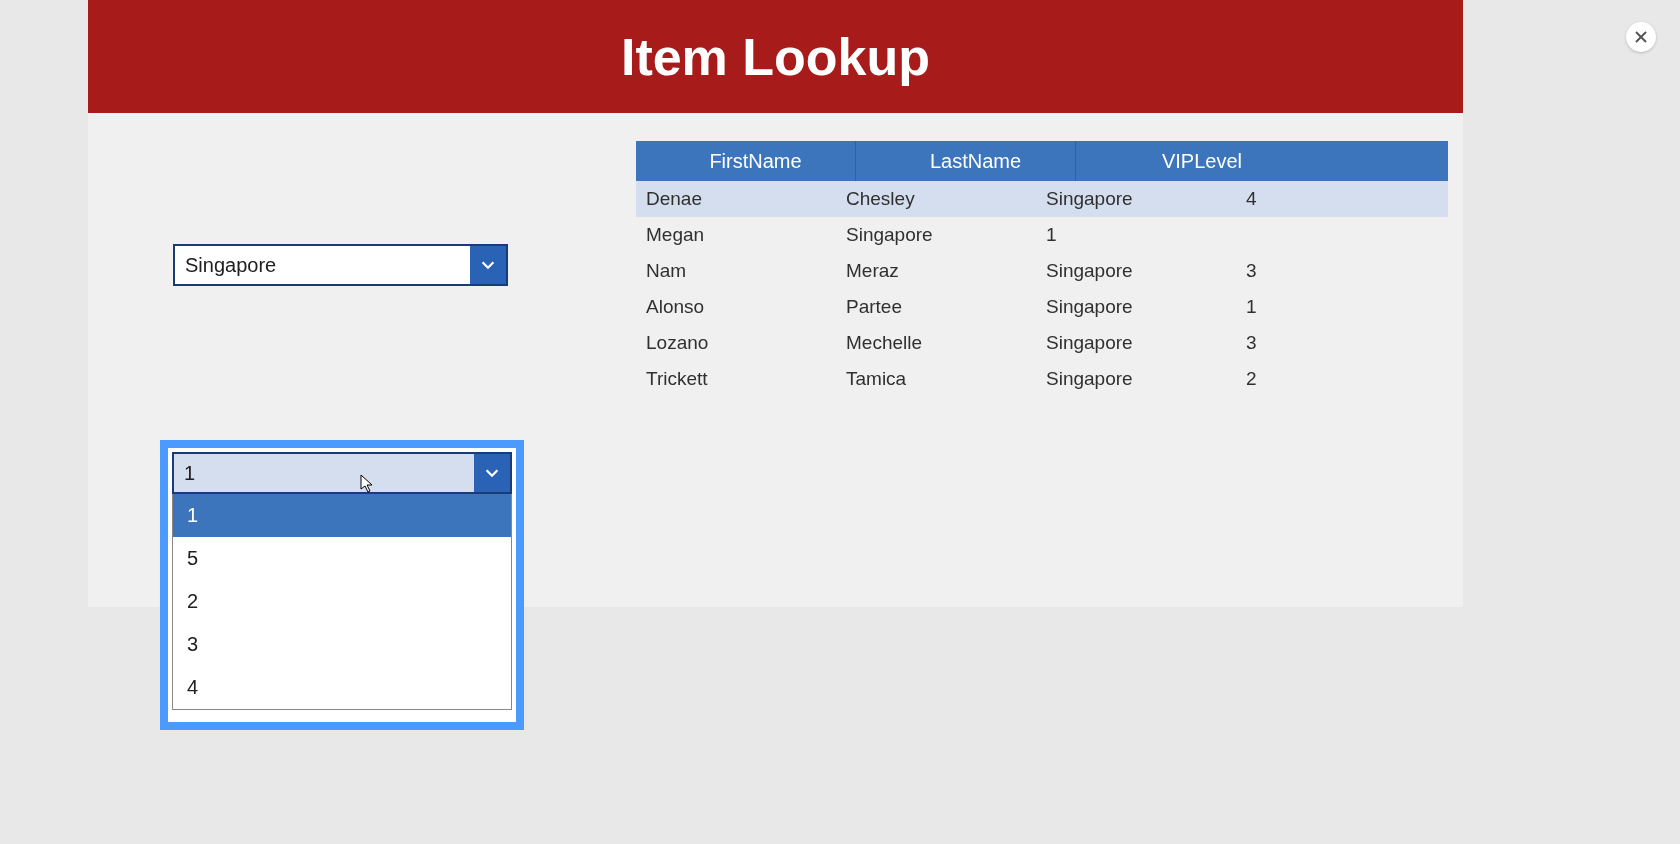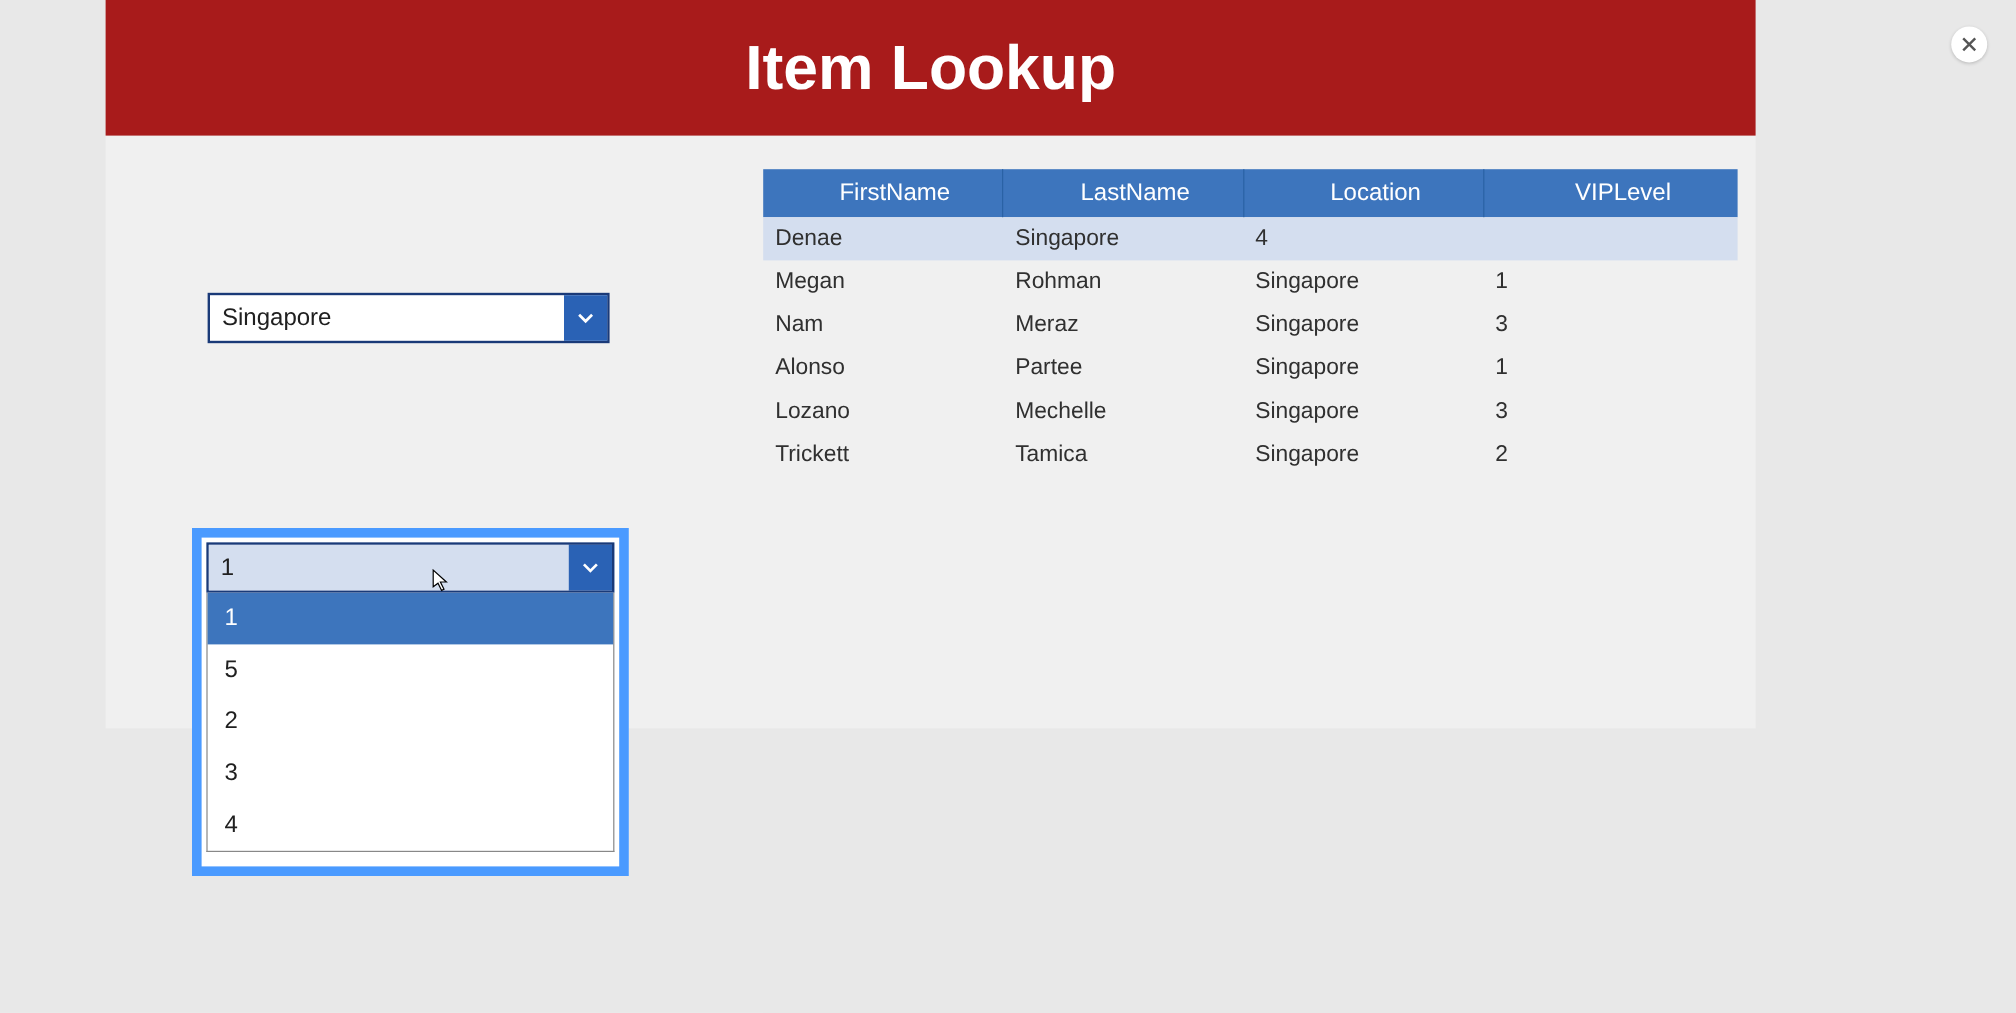--- a/index.html
+++ b/index.html
@@ -228,32 +228,31 @@
     <div class="cursor">
       <svg viewBox="0 0 16 20">
         <path d="M1 1 L1 15 L5 12 L8 18 L10 17 L7 11 L12 11 Z" fill="#fff" stroke="#000" stroke-width="1"></path>
       </svg>
     </div>
 
     <div class="table">
       <div class="thead" id="thead">
           <div class="th col0">FirstName</div>
           <div class="th col1">LastName</div>
-          <div class="th col2">Location</div>
           <div class="th col3">VIPLevel</div>
         </div>
       <div class="tbody" id="tbody">
           <div class="tr sel">
             <div class="td col0">Denae</div>
+            <div class="td col1">Chesley</div>
             <div class="td col2">Singapore</div>
             <div class="td col3">4</div>
           </div>
           <div class="tr">
             <div class="td col0">Megan</div>
-            <div class="td col1">Rohman</div>
             <div class="td col2">Singapore</div>
             <div class="td col3">1</div>
           </div>
           <div class="tr">
             <div class="td col0">Nam</div>
             <div class="td col1">Meraz</div>
             <div class="td col2">Singapore</div>
             <div class="td col3">3</div>
           </div>
           <div class="tr">

